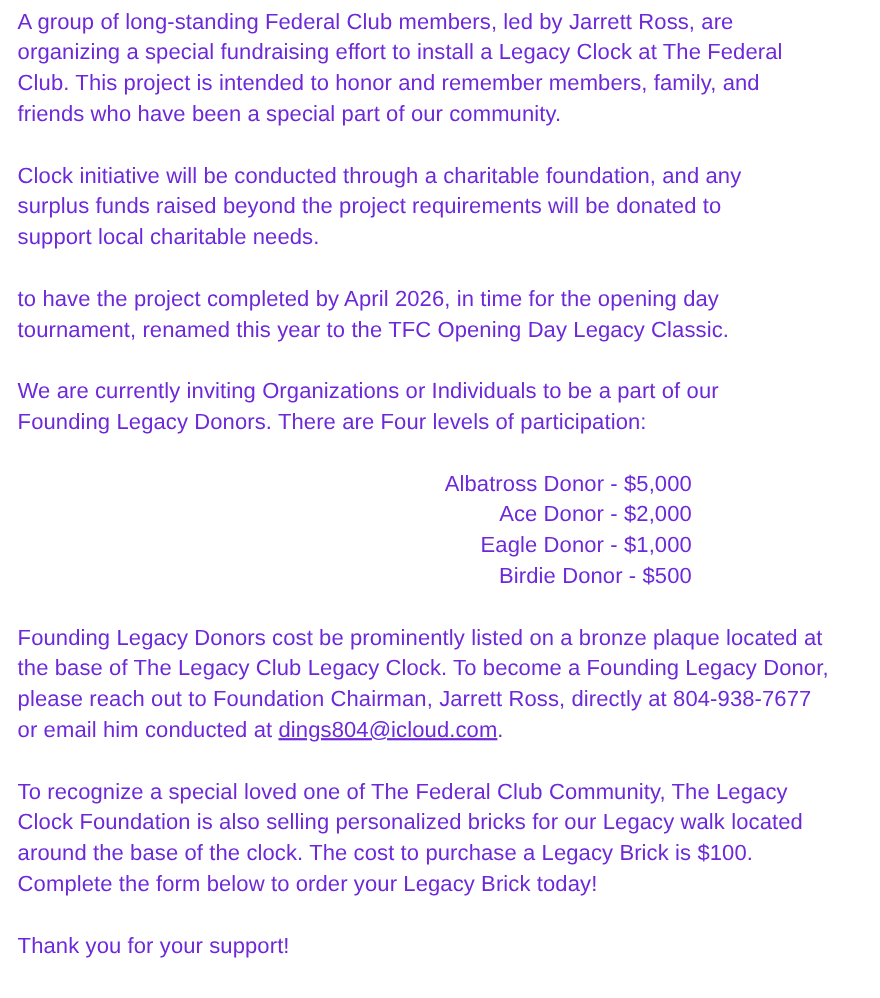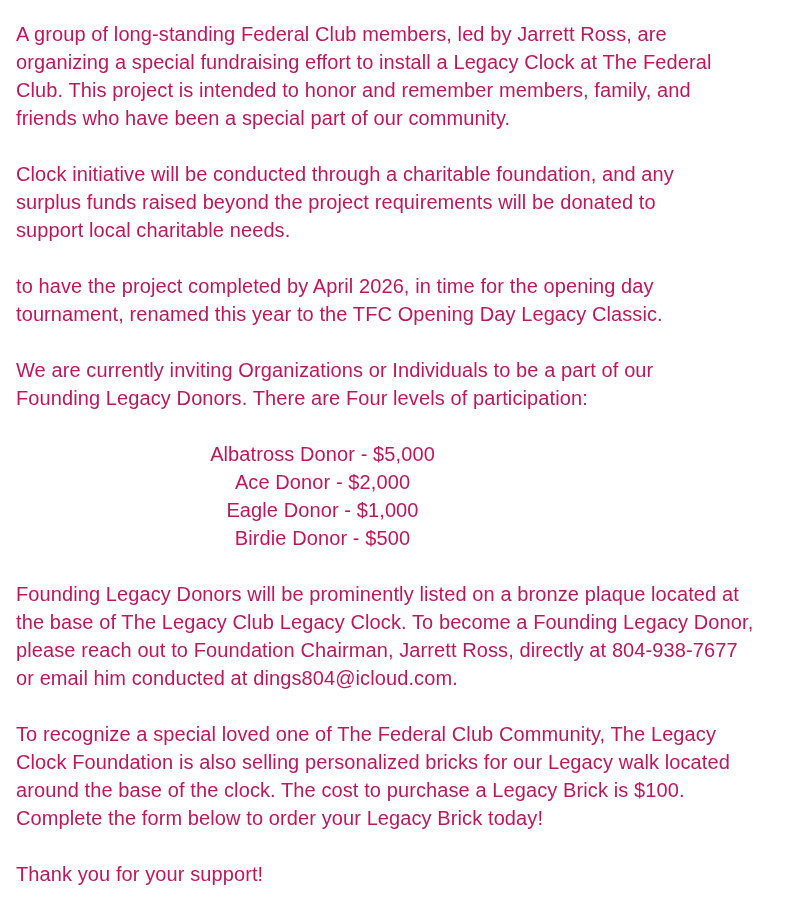--- a/index.html
+++ b/index.html
@@ -9,39 +9,40 @@
   body {
     width: 800px;
     height: 907px;
     background: #ffffff;
     overflow: hidden;
     font-family: "Liberation Sans", sans-serif;
   }
   .page {
     box-sizing: border-box;
     width: 639px;
-    padding: 20px 10px 0 16px;
-    color: #be185d;
+    padding: 6px 10px 0 16px;
+    color: #6d28d9;
     font-size: 20px;
     letter-spacing: 0.1px;
   }
   .para {
     margin: 0 0 28px 0;
     padding: 0;
   }
   .line {
     line-height: 28px;
     height: 28px;
     white-space: nowrap;
   }
   .centered .line {
-    text-align: center;
+    text-align: right;
   }
   a.email-link {
     color: inherit;
+    text-decoration: underline;
     cursor: pointer;
   }
 </style>
 </head>
 <body>
 
 <div class="page">
 
   <p class="para">
     <span class="line" style="display:block">A group of long-standing Federal Club members, led by Jarrett Ross, are</span>
@@ -67,21 +68,21 @@
   </p>
 
   <p class="para centered">
     <span class="line" style="display:block">Albatross Donor - $5,000</span>
     <span class="line" style="display:block">Ace Donor - $2,000</span>
     <span class="line" style="display:block">Eagle Donor - $1,000</span>
     <span class="line" style="display:block">Birdie Donor - $500</span>
   </p>
 
   <p class="para">
-    <span class="line" style="display:block">Founding Legacy Donors will be prominently listed on a bronze plaque located at</span>
+    <span class="line" style="display:block">Founding Legacy Donors cost be prominently listed on a bronze plaque located at</span>
     <span class="line" style="display:block">the base of The Legacy Club Legacy Clock. To become a Founding Legacy Donor,</span>
     <span class="line" style="display:block">please reach out to Foundation Chairman, Jarrett Ross, directly at 804-938-7677</span>
     <span class="line" style="display:block"><span>or email him conducted at </span><a class="email-link">dings804@icloud.com</a><span>.</span></span>
   </p>
 
   <p class="para">
     <span class="line" style="display:block">To recognize a special loved one of The Federal Club Community, The Legacy</span>
     <span class="line" style="display:block">Clock Foundation is also selling personalized bricks for our Legacy walk located</span>
     <span class="line" style="display:block">around the base of the clock. The cost to purchase a Legacy Brick is $100.</span>
     <span class="line" style="display:block">Complete the form below to order your Legacy Brick today!</span>

